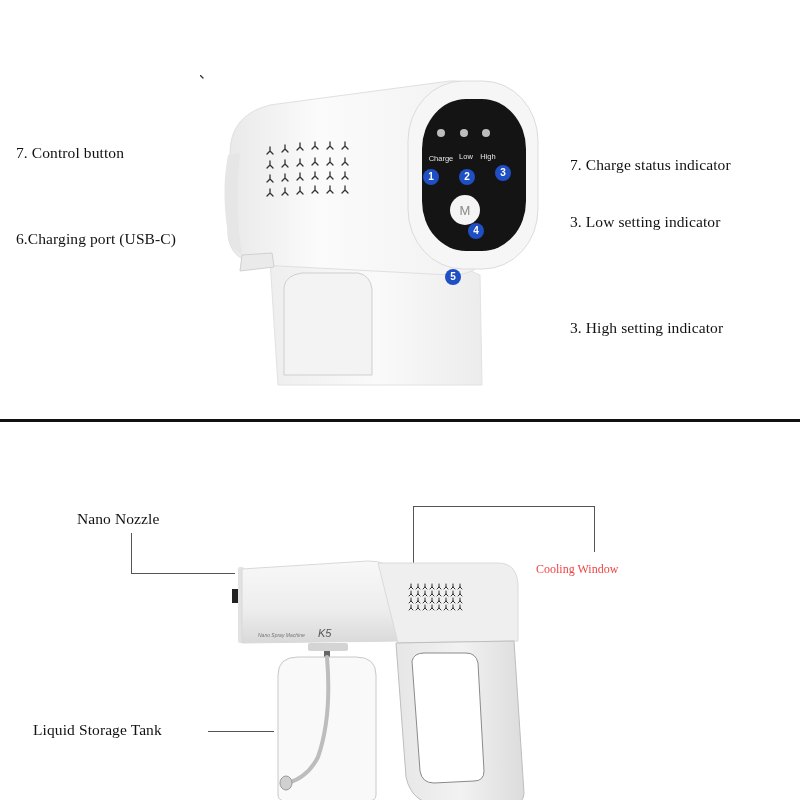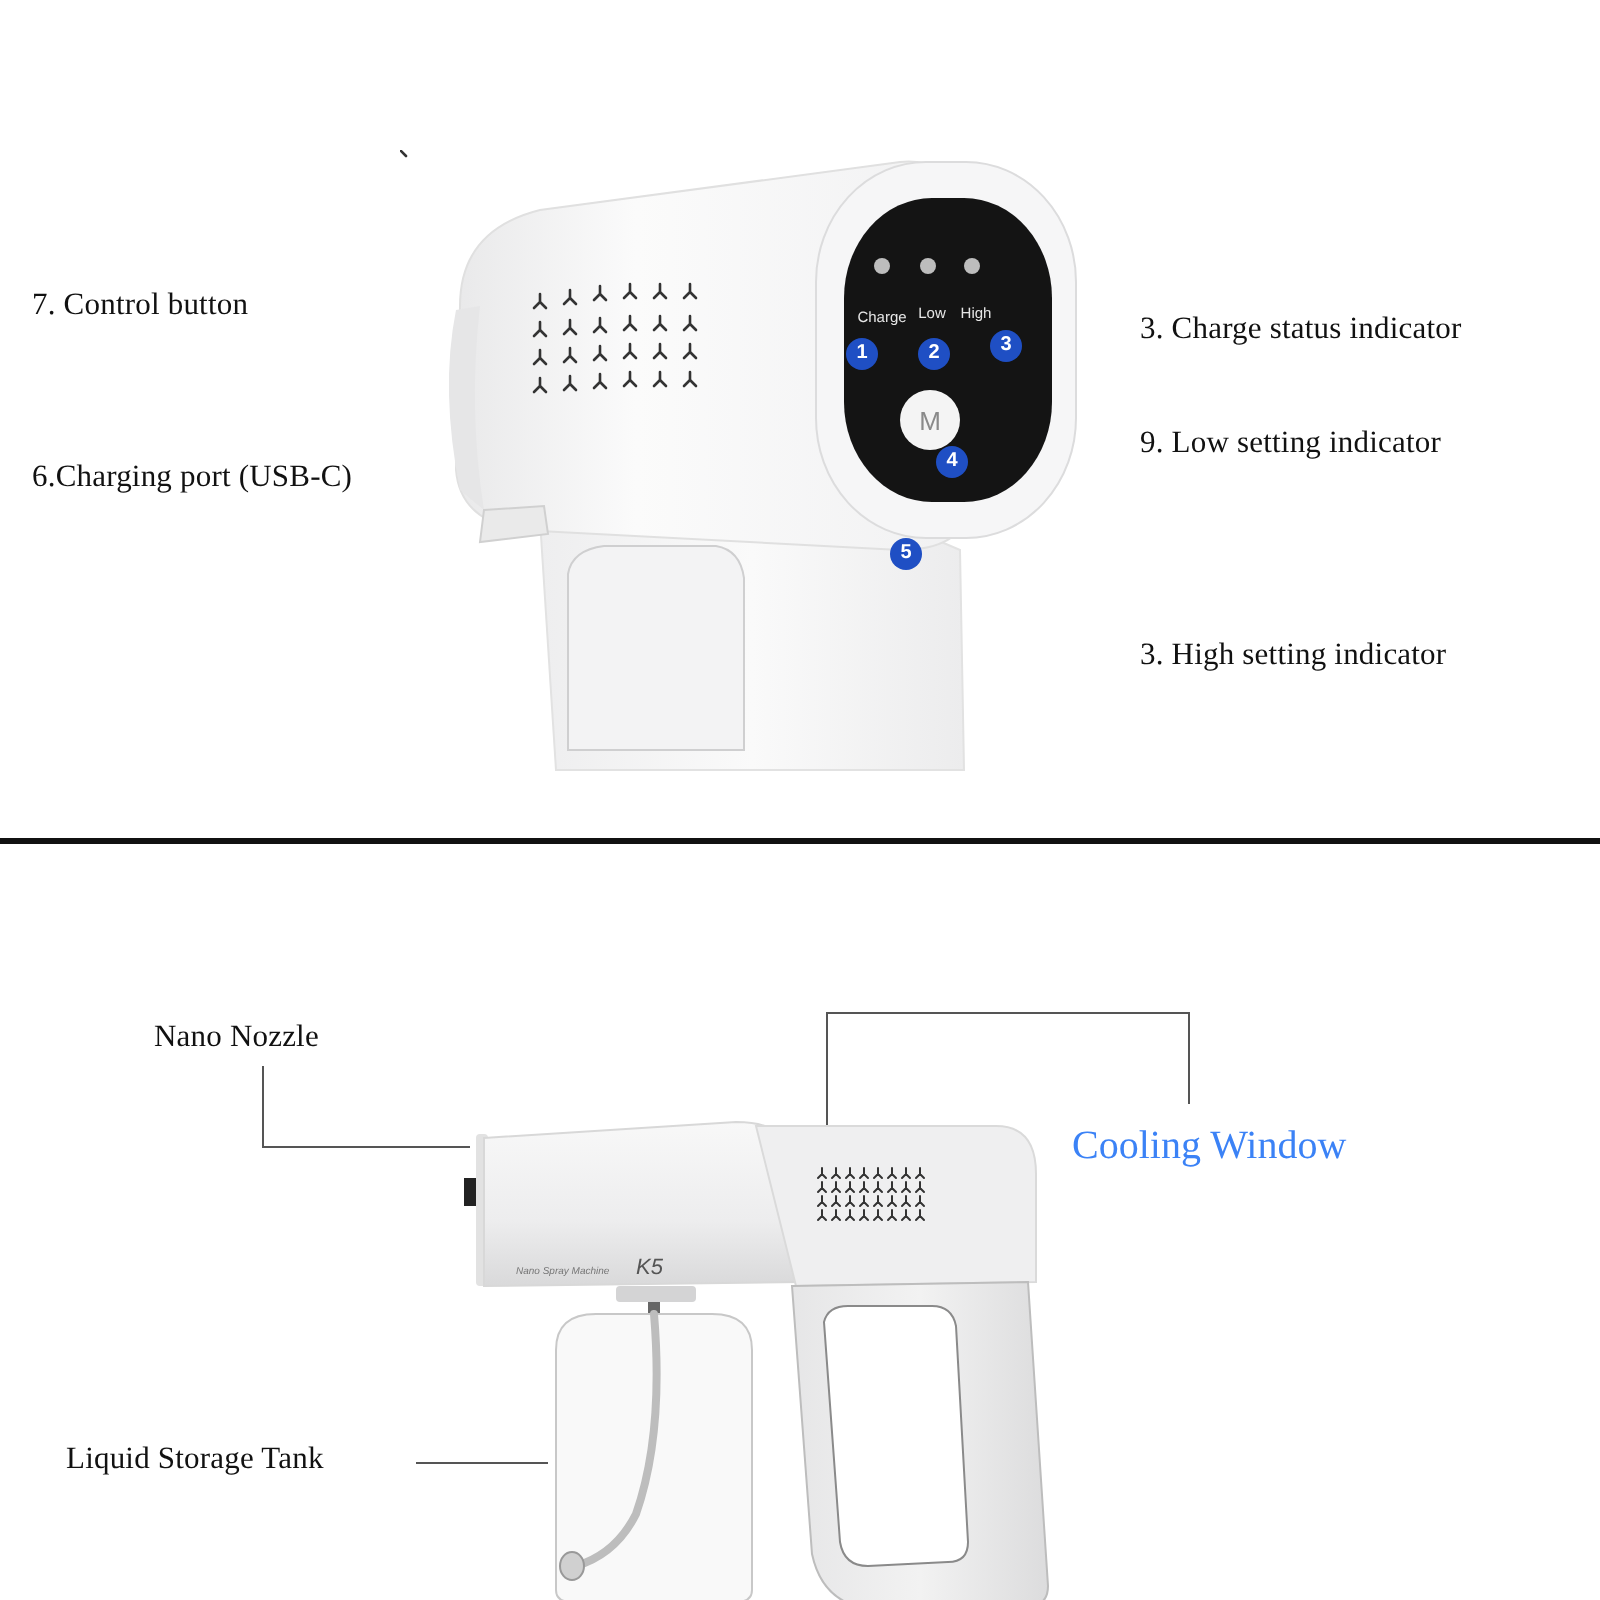--- a/index.html
+++ b/index.html
@@ -1,32 +1,32 @@
 <!DOCTYPE html>
 <html><head>
 <meta charset="utf-8">
 <style>
   html, body { margin: 0; padding: 0; background: #ffffff; }
   body { width: 800px; height: 800px; position: relative; overflow: hidden;
          font-family: "Liberation Serif", "DejaVu Serif", serif; color: #111; }
   .abs { position: absolute; }
   .label { font-size: 15.5px; white-space: nowrap; color: #111; letter-spacing: 0.1px; }
-  .label-b { font-size: 20px; white-space: nowrap; color: #3b82f6; font-weight: bold; }
+  .label-b { font-size: 12px; white-space: nowrap; color: #ef4444; font-weight: bold; }
   .divider { position: absolute; left: 0; top: 419px; width: 800px; height: 3px; background: #111; }
   .leader { position: absolute; background: #555; }
   svg { display: block; }
 </style>
 </head>
 <body>
 
 <div class="abs label" style="left:16px; top:144px;">7. Control button</div>
 <div class="abs label" style="left:16px; top:230px;">6.Charging port (USB-C)</div>
 
-<div class="abs label" style="left:570px; top:156px;">3. Charge status indicator</div>
-<div class="abs label" style="left:570px; top:213px;">9. Low setting indicator</div>
+<div class="abs label" style="left:570px; top:156px;">7. Charge status indicator</div>
+<div class="abs label" style="left:570px; top:213px;">3. Low setting indicator</div>
 <div class="abs label" style="left:570px; top:271px;margin-top:48px;">3. High setting indicator</div>
 
 <div class="abs" style="left:200px; top:75px; width:340px; height:320px;">
   <svg width="340" height="320" viewBox="0 0 340 320">
     <defs>
       <linearGradient id="bodyG" x1="0" y1="0" x2="1" y2="0">
         <stop offset="0" stop-color="#e9e9ea"></stop>
         <stop offset="0.35" stop-color="#fbfbfb"></stop>
         <stop offset="1" stop-color="#f1f1f2"></stop>
       </linearGradient>

